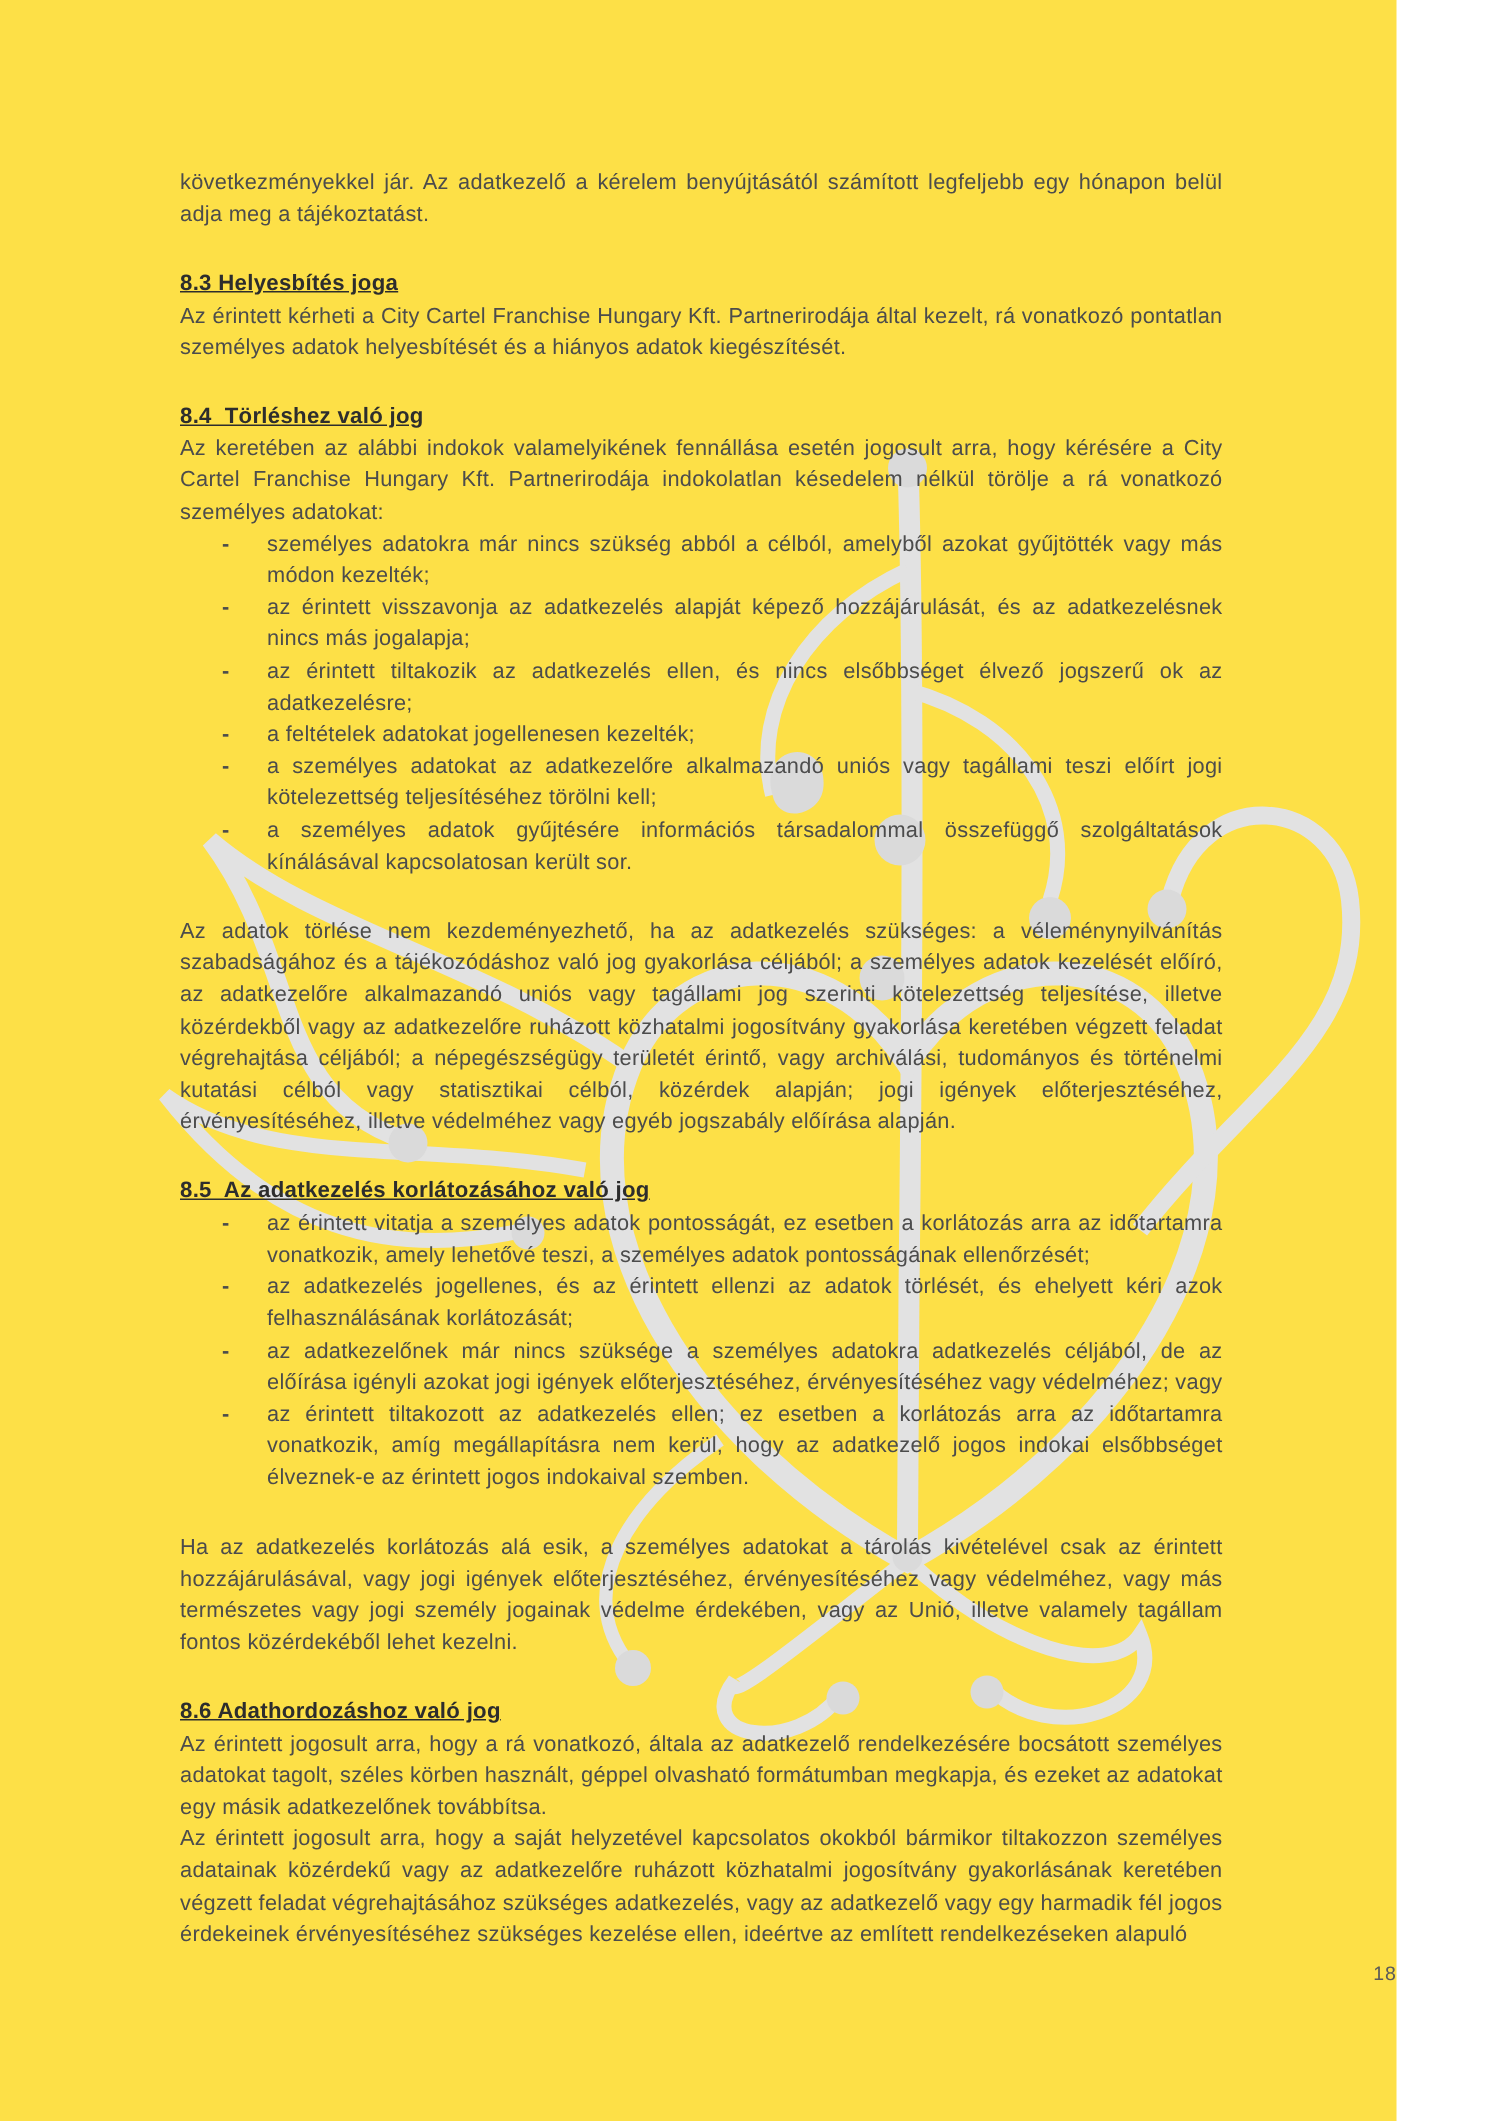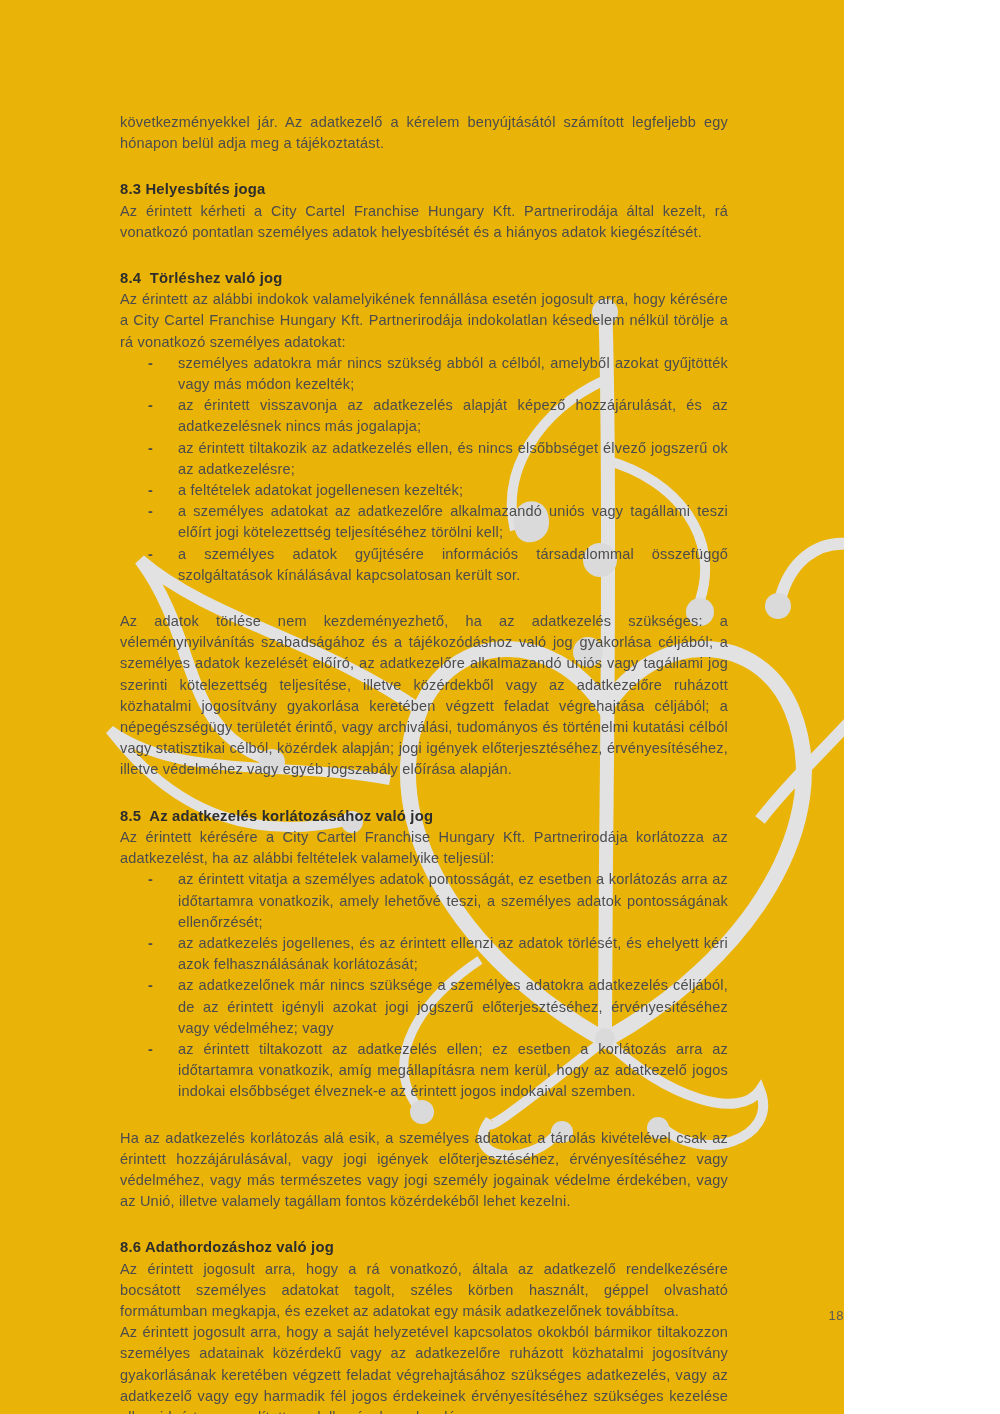--- a/index.html
+++ b/index.html
@@ -1,20 +1,20 @@
 <!DOCTYPE html>
 <html lang="hu"><head>
 <meta charset="utf-8">
 <style>
   html, body { margin: 0; padding: 0; background: #ffffff; }
   .page {
     position: relative;
-    width: 844px;
+    width: 931px;
     height: 1414px;
-    background: #eab308;
+    background: #fde047;
     overflow: hidden;
     font-family: "Liberation Sans", sans-serif;
   }
   .watermark {
     position: absolute;
     left: 60px;
     top: 260px;
     width: 880px;
     height: 920px;
     z-index: 0;
@@ -38,20 +38,21 @@
   .content p.tight { margin-top: 0; }
   .content > :first-child { margin-top: 0; }
   .content h2 {
     font-size: 14.8px;
     line-height: 21.2px;
     letter-spacing: 0.2px;
     font-weight: 700;
     color: #2d2d2d;
     margin: 25px 0 0 0;
     white-space: pre-wrap;
+    text-decoration: underline;
   }
   ul.dash {
     list-style: none;
     margin: 0;
     padding: 0;
   }
   ul.dash li {
     position: relative;
     padding-left: 58px;
     font-size: 14.5px;
@@ -118,36 +119,35 @@
       <circle cx="598" cy="868" r="11"></circle>
       <circle cx="545" cy="778" r="10"></circle>
     </g>
   </svg>
 
   <div class="content">
       <p>következményekkel jár. Az adatkezelő a kérelem benyújtásától számított legfeljebb egy hónapon belül adja meg a tájékoztatást.</p>
       <h2>8.3 Helyesbítés joga</h2>
       <p class="tight">Az érintett kérheti a City Cartel Franchise Hungary Kft. Partnerirodája által kezelt, rá vonatkozó pontatlan személyes adatok helyesbítését és a hiányos adatok kiegészítését.</p>
       <h2>8.4  Törléshez való jog</h2>
-      <p class="tight">Az érintett az alábbi indokok valamelyikének fennállása esetén jogosult arra, hogy kérésére a City Cartel Franchise Hungary Kft. Partnerirodája indokolatlan késedelem nélkül törölje a rá vonatkozó személyes adatokat:</p>
+      <p class="tight">Az keretében az alábbi indokok valamelyikének fennállása esetén jogosult arra, hogy kérésére a City Cartel Franchise Hungary Kft. Partnerirodája indokolatlan késedelem nélkül törölje a rá vonatkozó személyes adatokat:</p>
       <ul class="dash">
         <li><span class="dash-mark">-</span><span>személyes adatokra  már nincs szükség abból  a célból, amelyből  azokat gyűjtötték  vagy más módon kezelték;</span></li>
         <li><span class="dash-mark">-</span><span>az érintett visszavonja az adatkezelés alapját képező hozzájárulását, és az adatkezelésnek nincs más jogalapja;</span></li>
         <li><span class="dash-mark">-</span><span>az érintett tiltakozik az adatkezelés ellen, és nincs elsőbbséget élvező jogszerű ok az adatkezelésre;</span></li>
         <li><span class="dash-mark">-</span><span>a feltételek adatokat jogellenesen kezelték;</span></li>
         <li><span class="dash-mark">-</span><span>a személyes adatokat az adatkezelőre alkalmazandó uniós vagy tagállami teszi előírt jogi kötelezettség teljesítéséhez törölni kell;</span></li>
         <li><span class="dash-mark">-</span><span>a személyes adatok gyűjtésére információs társadalommal összefüggő szolgáltatások kínálásával kapcsolatosan került sor.</span></li>
       </ul>
       <p>Az adatok törlése nem kezdeményezhető, ha az adatkezelés szükséges: a véleménynyilvánítás szabadságához és a tájékozódáshoz való jog gyakorlása céljából; a személyes adatok kezelését előíró, az adatkezelőre alkalmazandó uniós vagy tagállami jog szerinti kötelezettség teljesítése, illetve közérdekből vagy az adatkezelőre ruházott közhatalmi jogosítvány gyakorlása keretében végzett feladat végrehajtása céljából; a népegészségügy területét érintő, vagy archiválási, tudományos és történelmi kutatási célból vagy statisztikai célból, közérdek alapján;  jogi igények előterjesztéséhez, érvényesítéséhez, illetve védelméhez vagy egyéb jogszabály előírása alapján.</p>
       <h2>8.5  Az adatkezelés korlátozásához való jog</h2>
-      <p class="tight">Az érintett kérésére a City Cartel Franchise Hungary Kft. Partnerirodája korlátozza az adatkezelést, ha az alábbi feltételek valamelyike teljesül:</p>
       <ul class="dash">
         <li><span class="dash-mark">-</span><span>az érintett vitatja a személyes adatok pontosságát, ez esetben a korlátozás arra az időtartamra vonatkozik, amely lehetővé teszi, a személyes adatok pontosságának ellenőrzését;</span></li>
         <li><span class="dash-mark">-</span><span>az adatkezelés jogellenes, és az érintett ellenzi az adatok törlését, és ehelyett kéri azok felhasználásának korlátozását;</span></li>
-        <li><span class="dash-mark">-</span><span>az adatkezelőnek már nincs szüksége a személyes adatokra adatkezelés céljából, de az érintett igényli azokat jogi jogszerű előterjesztéséhez, érvényesítéséhez vagy védelméhez; vagy</span></li>
+        <li><span class="dash-mark">-</span><span>az adatkezelőnek már nincs szüksége a személyes adatokra adatkezelés céljából, de az előírása igényli azokat jogi igények előterjesztéséhez, érvényesítéséhez vagy védelméhez; vagy</span></li>
         <li><span class="dash-mark">-</span><span>az érintett tiltakozott az adatkezelés ellen; ez esetben a korlátozás arra az időtartamra vonatkozik, amíg megállapításra nem kerül, hogy az adatkezelő jogos indokai elsőbbséget élveznek-e az érintett jogos indokaival szemben.</span></li>
       </ul>
       <p>Ha az adatkezelés korlátozás alá esik, a személyes adatokat a tárolás kivételével csak az érintett hozzájárulásával, vagy jogi igények előterjesztéséhez, érvényesítéséhez vagy védelméhez, vagy más természetes vagy jogi személy jogainak védelme érdekében, vagy az Unió, illetve valamely tagállam fontos közérdekéből lehet kezelni.</p>
       <h2>8.6 Adathordozáshoz való jog</h2>
       <p class="tight">Az érintett jogosult arra, hogy a rá vonatkozó, általa az adatkezelő rendelkezésére bocsátott személyes adatokat tagolt, széles körben használt, géppel olvasható formátumban megkapja, és ezeket az adatokat egy másik adatkezelőnek továbbítsa.</p>
       <p class="tight">Az érintett jogosult arra, hogy a saját helyzetével kapcsolatos okokból bármikor tiltakozzon személyes adatainak közérdekű vagy az adatkezelőre ruházott közhatalmi jogosítvány gyakorlásának keretében végzett feladat végrehajtásához szükséges adatkezelés, vagy az adatkezelő vagy egy harmadik fél jogos érdekeinek érvényesítéséhez szükséges kezelése ellen, ideértve az említett rendelkezéseken alapuló</p>
     </div>
 
   <div class="pagenum">18</div>
 </div>

